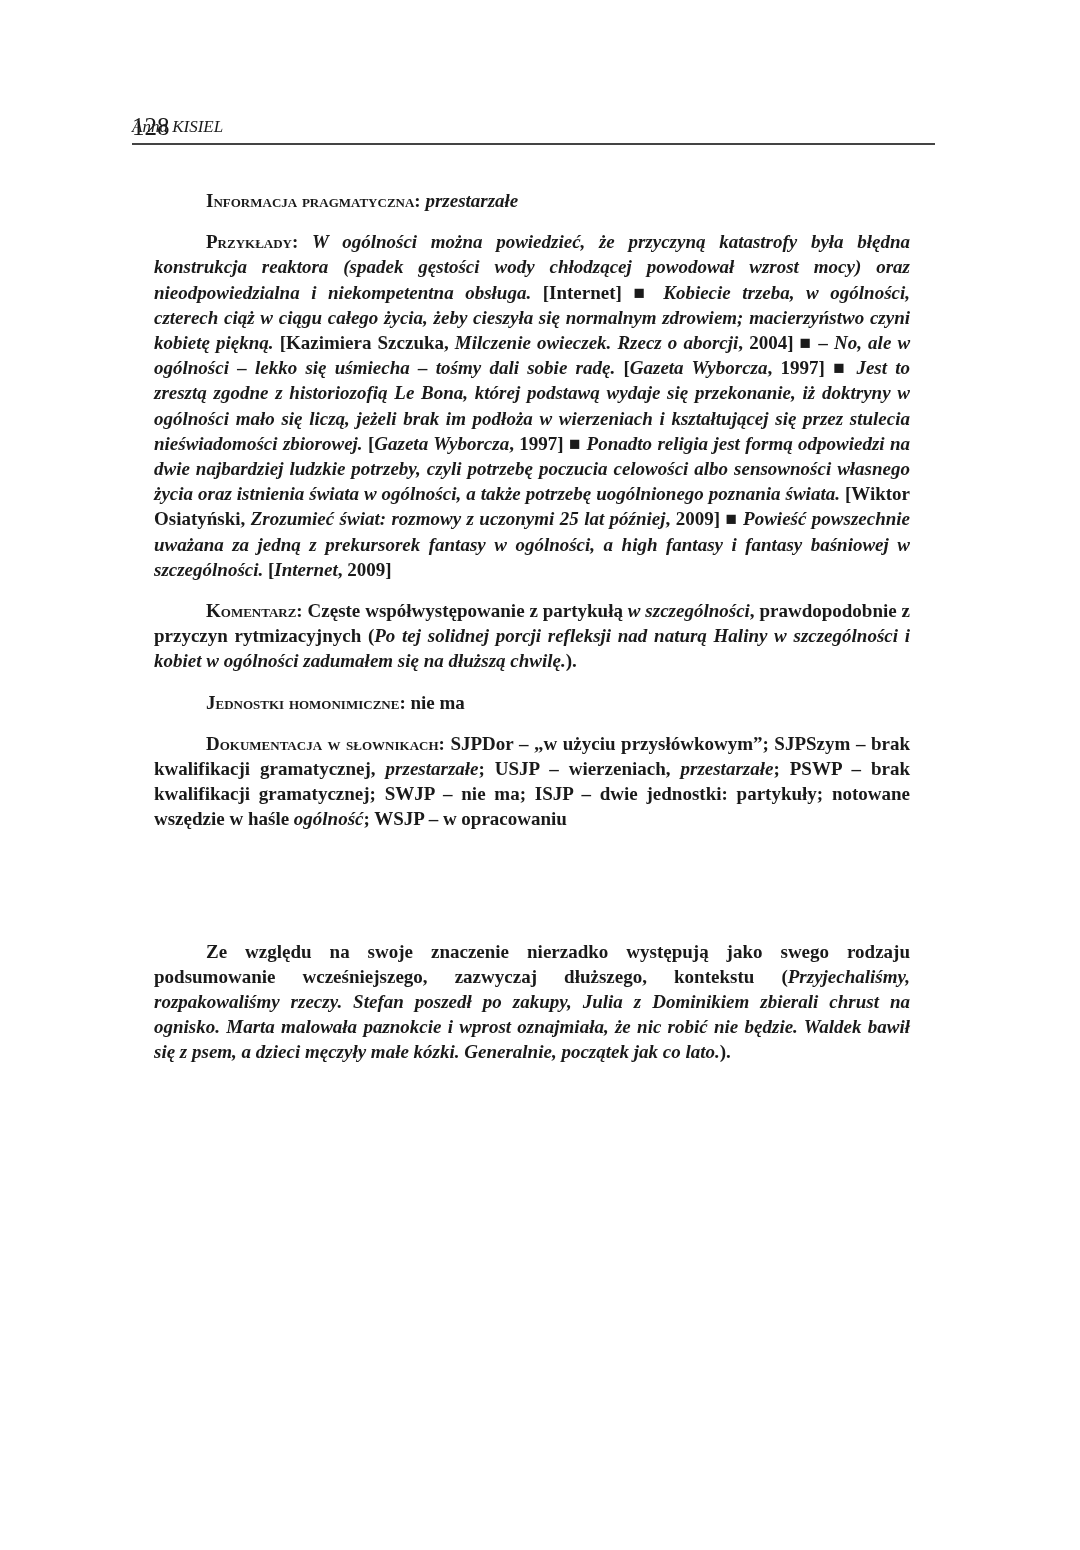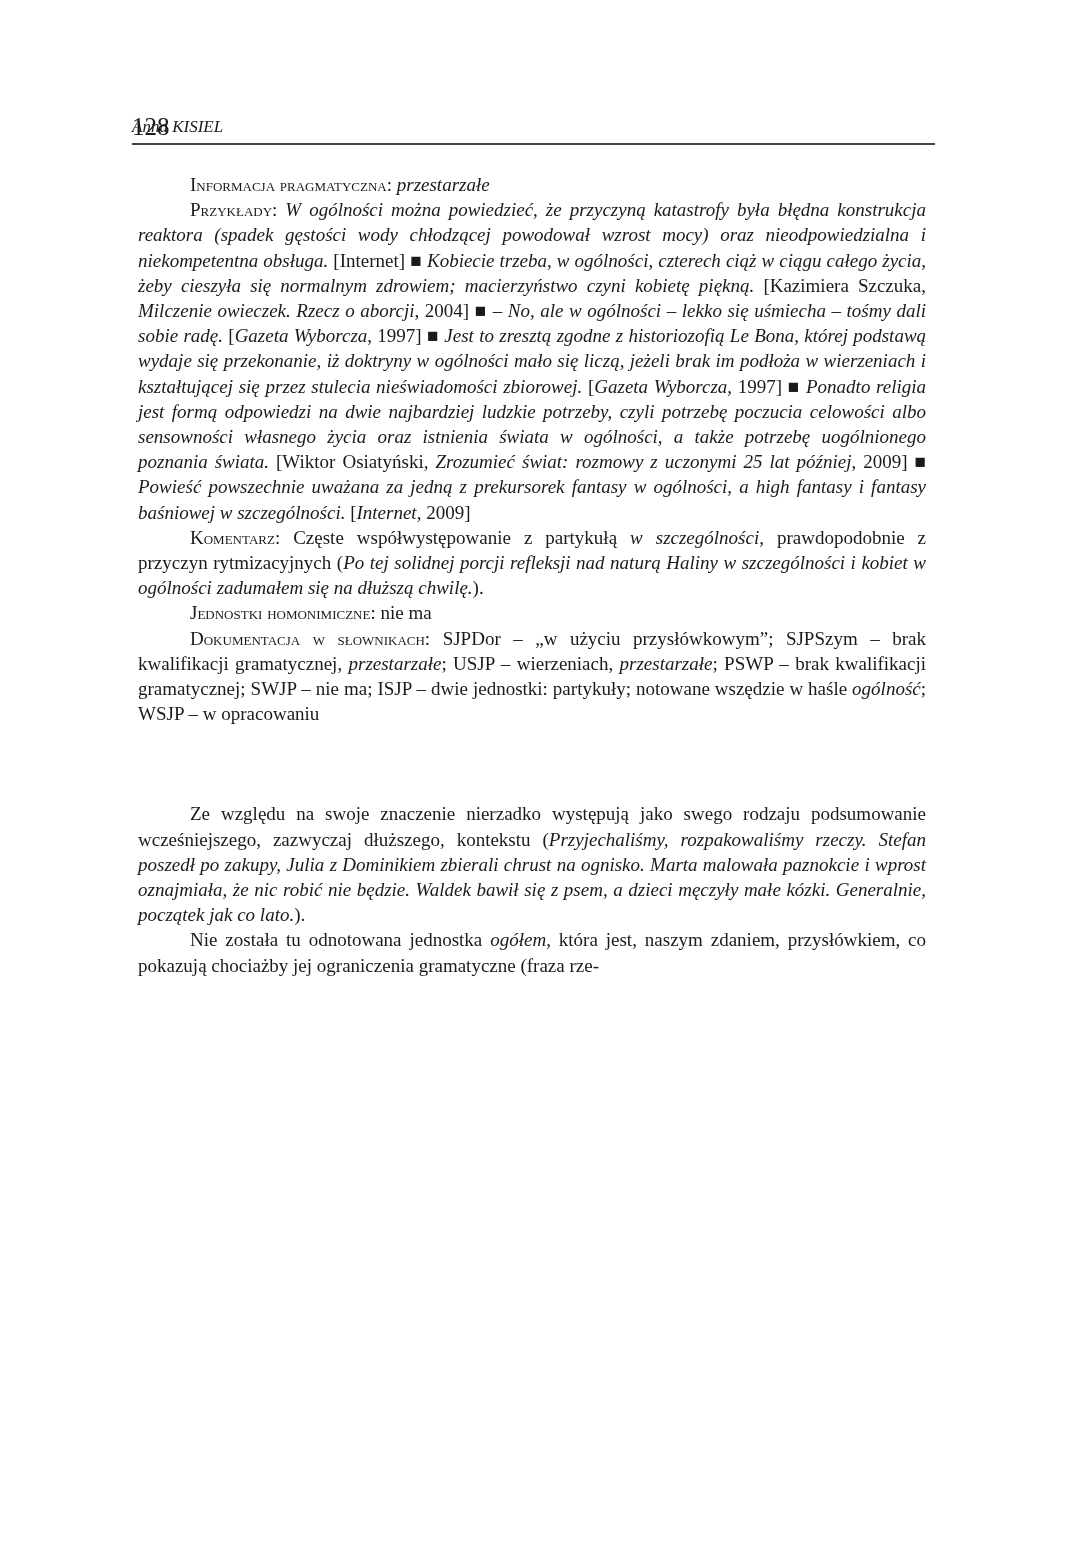--- a/index.html
+++ b/index.html
@@ -6,21 +6,21 @@
   body { width: 1080px; height: 1550px; position: relative; overflow: hidden;
          font-family: "Liberation Serif", "DejaVu Serif", serif; color: #1a1a1a; }
   .page { position: absolute; left: 0; top: 0; width: 1080px; height: 1550px; }
   .header { position: absolute; left: 132px; top: 112px; width: 802px; height: 32px; text-decoration: underline; }
   .page-number { position: absolute; left: 0; top: 0; font-size: 25px; line-height: 30px; }
   .running-head { position: absolute; left: 0; right: 0; top: 4px; text-align: left;
                   font-style: italic; font-size: 17px; line-height: 22px; }
   .rule { position: absolute; left: 132px; top: 143px; width: 803px; height: 1.5px; background: #444; }
   .body { position: absolute; left: 138px; top: 172px; width: 788px;
           font-size: 19px; line-height: 25.2px; text-align: justify; }
-  .body p { margin: 0; text-indent: 52px; }
+  .body p { margin: 16px; text-indent: 52px; font-weight: bold; }
   .sc { font-variant: small-caps; }
   .it { font-style: italic; }
   .gap { height: 75px; }
 </style>
 </head>
 <body>
 
 <div class="page">
 
   <div class="header">
@@ -77,19 +77,15 @@
     </p>
 
 
     <div class="gap"></div>
 
 
     <p>
       <span>Ze względu na swoje znaczenie nierzadko występują jako swego rodzaju podsumowanie wcześniejszego, zazwyczaj dłuższego, kontekstu (</span><span class="it">Przyjechaliśmy, rozpakowaliśmy rzeczy. Stefan poszedł po zakupy, Julia z Dominikiem zbierali chrust na ognisko. Marta malowała paznokcie i wprost oznajmiała, że nic robić nie będzie. Waldek bawił się z psem, a dzieci męczyły małe kózki. Generalnie, początek jak co lato.</span><span>).</span>
     </p>
 
-    <p>
-      <span>Nie została tu odnotowana jednostka</span>
-      <span class="it">ogółem</span><span>, która jest, naszym zdaniem, przysłówkiem, co pokazują chociażby jej ograniczenia gramatyczne (fraza rze-</span>
-    </p>
 
   </div>
 </div>
 
 </body></html>

